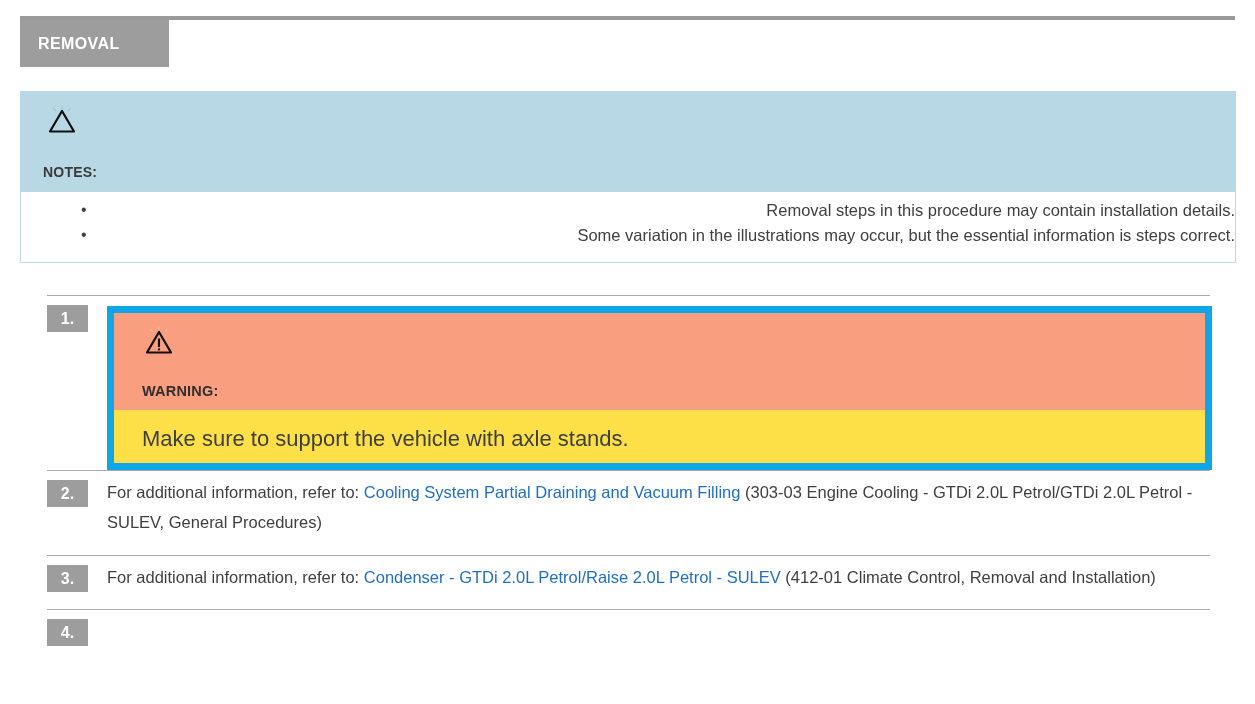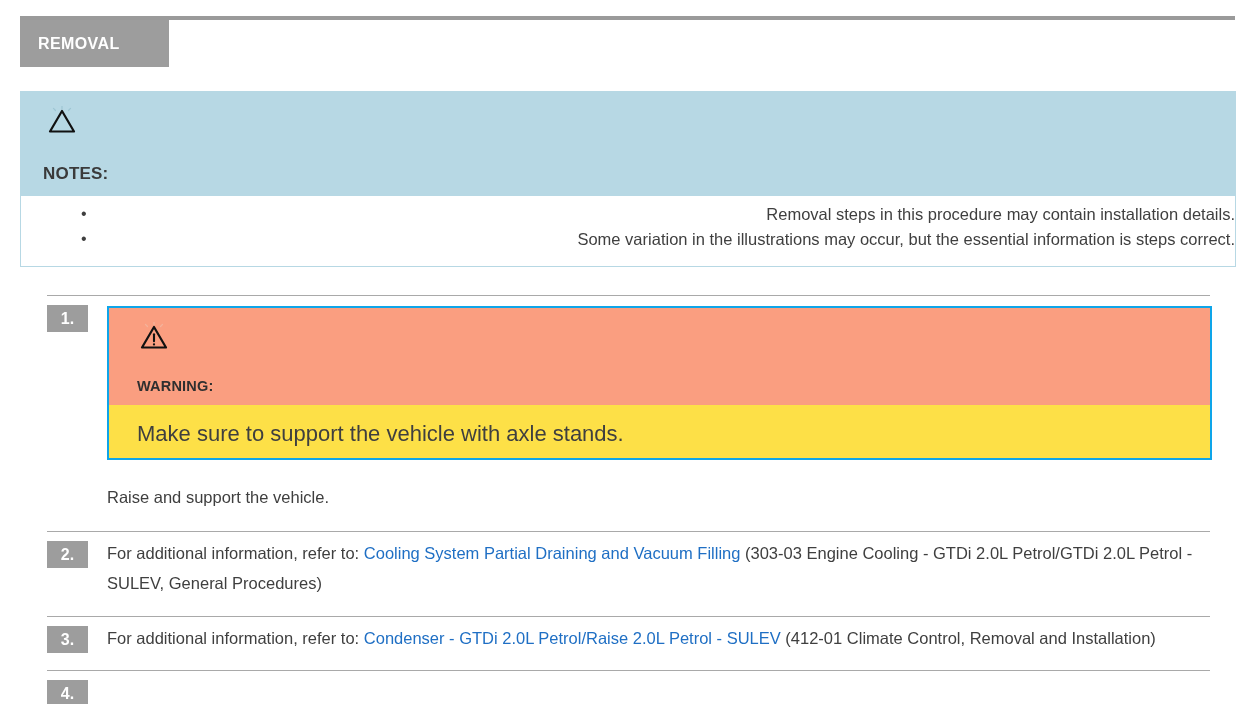--- a/index.html
+++ b/index.html
@@ -61,21 +61,21 @@
   .notes-head {
     background: #b7d8e4;
     padding: 14px 0 12px 22px;
   }
   .notes-icon {
     display: block;
     margin-left: 2px;
     margin-bottom: 24px;
   }
   .notes-title {
-    font-size: 17px;
+    font-size: 14px;
     font-weight: bold;
     color: #3a3a3a;
     letter-spacing: 0.2px;
   }
   .notes-body {
     background: #ffffff;
     padding: 6px 0 14px 0;
     text-align: right;
   }
   .notes-body ul {
@@ -146,21 +146,21 @@
     color: #3f3f3f;
     line-height: 30px;
   }
   a.ref-link {
     color: #1f6fc4;
     text-decoration: none;
   }
 
   
   .warn-box {
-    border: 2px solid #0ea5e9;
+    border: 7px solid #0ea5e9;
     background: #ffffff;
     width: 1105px;
     margin-top: 4px;
   }
   .warn-head {
     background: #fa9e80;
     padding: 14px 0 11px 28px;
   }
   .warn-icon {
     display: block;
@@ -233,21 +233,20 @@
                   <circle cx="17" cy="22.4" r="1.15" fill="#111111"></circle>
                   <path d="M10.5 4.5 L8.5 2.4" stroke="#f3b49c" stroke-width="1.2" stroke-linecap="round"></path>
                   <path d="M17 2.6 L17 0.4" stroke="#f3b49c" stroke-width="1.2" stroke-linecap="round"></path>
                   <path d="M23.5 4.5 L25.5 2.4" stroke="#f3b49c" stroke-width="1.2" stroke-linecap="round"></path>
                 </svg>
               </span>
               <div class="warn-title">WARNING:</div>
             </div>
             <div class="warn-body">Make sure to support the vehicle with axle stands.</div>
           </div>
-          <div class="step1-after">Raise and support the vehicle.</div>
         </div>
       </div>
     </div>
 
     <div class="step">
       <div class="step-rule"></div>
       <div class="step-row">
         <div class="step-num">2.</div>
         <div class="step-content">
           <div class="step-text"><span>For additional information, refer to: </span><a href="#" class="ref-link">Cooling System Partial Draining and Vacuum Filling</a><span> (303-03 Engine Cooling - GTDi 2.0L Petrol/GTDi 2.0L Petrol - SULEV, General Procedures)</span></div>

